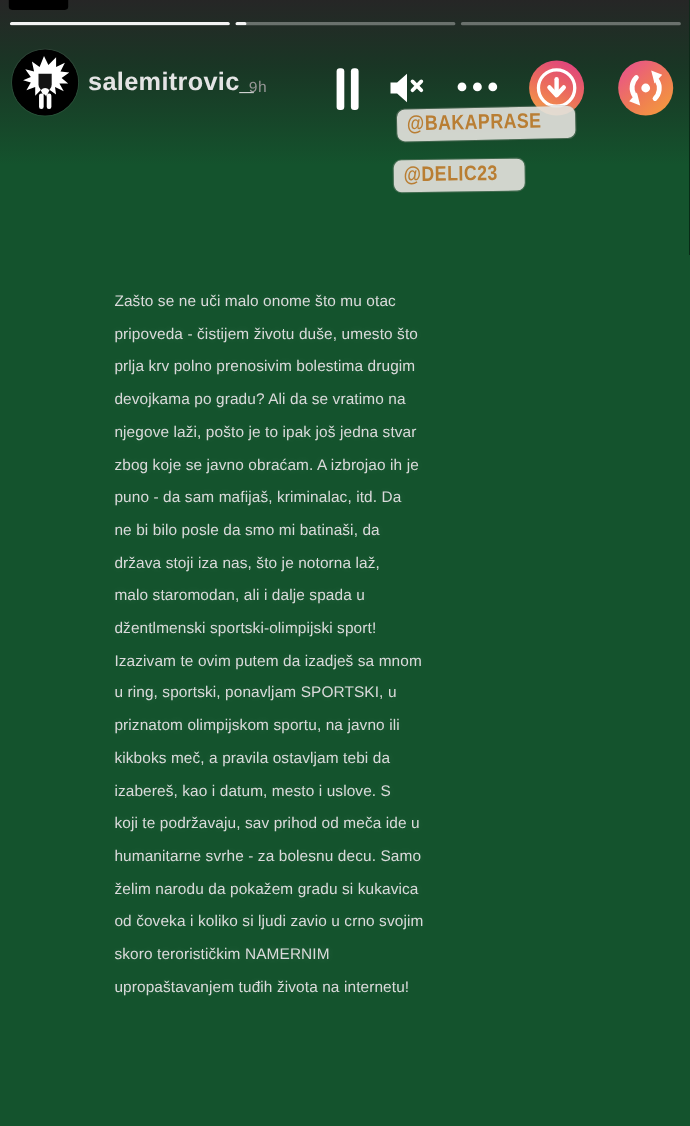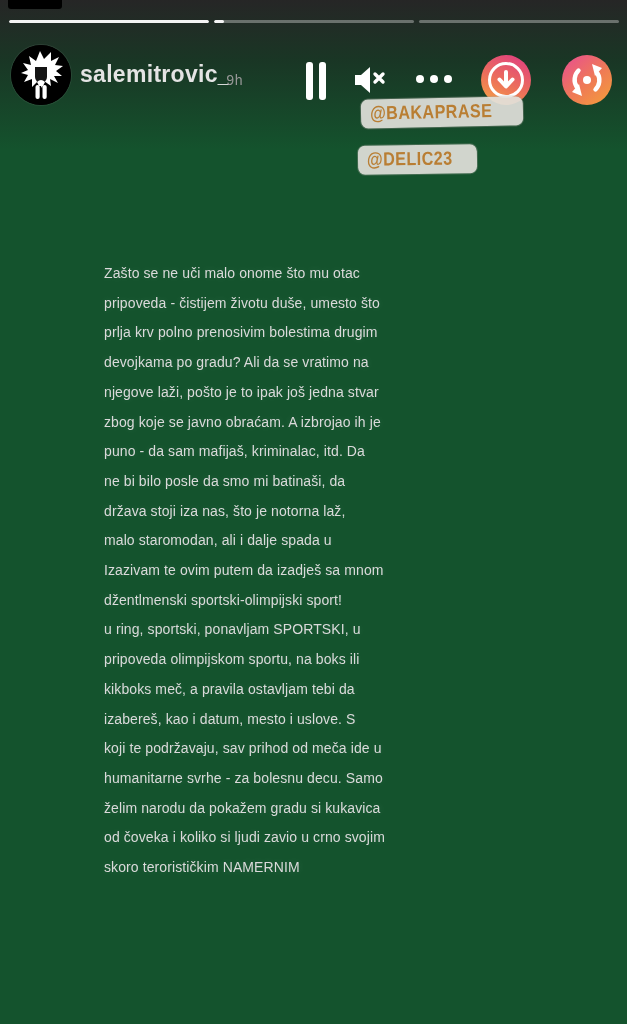--- a/index.html
+++ b/index.html
@@ -121,25 +121,26 @@
       <div class="line">Zašto se ne uči malo onome što mu otac</div>
       <div class="line">pripoveda - čistijem životu duše, umesto što</div>
       <div class="line">prlja krv polno prenosivim bolestima drugim</div>
       <div class="line">devojkama po gradu? Ali da se vratimo na</div>
       <div class="line">njegove laži, pošto je to ipak još jedna stvar</div>
       <div class="line">zbog koje se javno obraćam. A izbrojao ih je</div>
       <div class="line">puno - da sam mafijaš, kriminalac, itd. Da</div>
       <div class="line">ne bi bilo posle da smo mi batinaši, da</div>
       <div class="line">država stoji iza nas, što je notorna laž,</div>
       <div class="line">malo staromodan, ali i dalje spada u</div>
+      <div class="line">džentlmenski sportski-olimpijski sport!</div>
       <div class="line">Izazivam te ovim putem da izadješ sa mnom</div>
-      <div class="line">džentlmenski sportski-olimpijski sport!</div>
       <div class="line">u ring, sportski, ponavljam SPORTSKI, u</div>
-      <div class="line">pripoveda olimpijskom sportu, na boks ili</div>
+      <div class="line">priznatom olimpijskom sportu, na javno ili</div>
       <div class="line">kikboks meč, a pravila ostavljam tebi da</div>
       <div class="line">izabereš, kao i datum, mesto i uslove. S</div>
       <div class="line">koji te podržavaju, sav prihod od meča ide u</div>
       <div class="line">humanitarne svrhe - za bolesnu decu. Samo</div>
       <div class="line">želim narodu da pokažem gradu si kukavica</div>
       <div class="line">od čoveka i koliko si ljudi zavio u crno svojim</div>
       <div class="line">skoro terorističkim NAMERNIM</div>
+      <div class="line">upropaštavanjem tuđih života na internetu!</div>
     </div>
 </div>
 
 </body></html>

